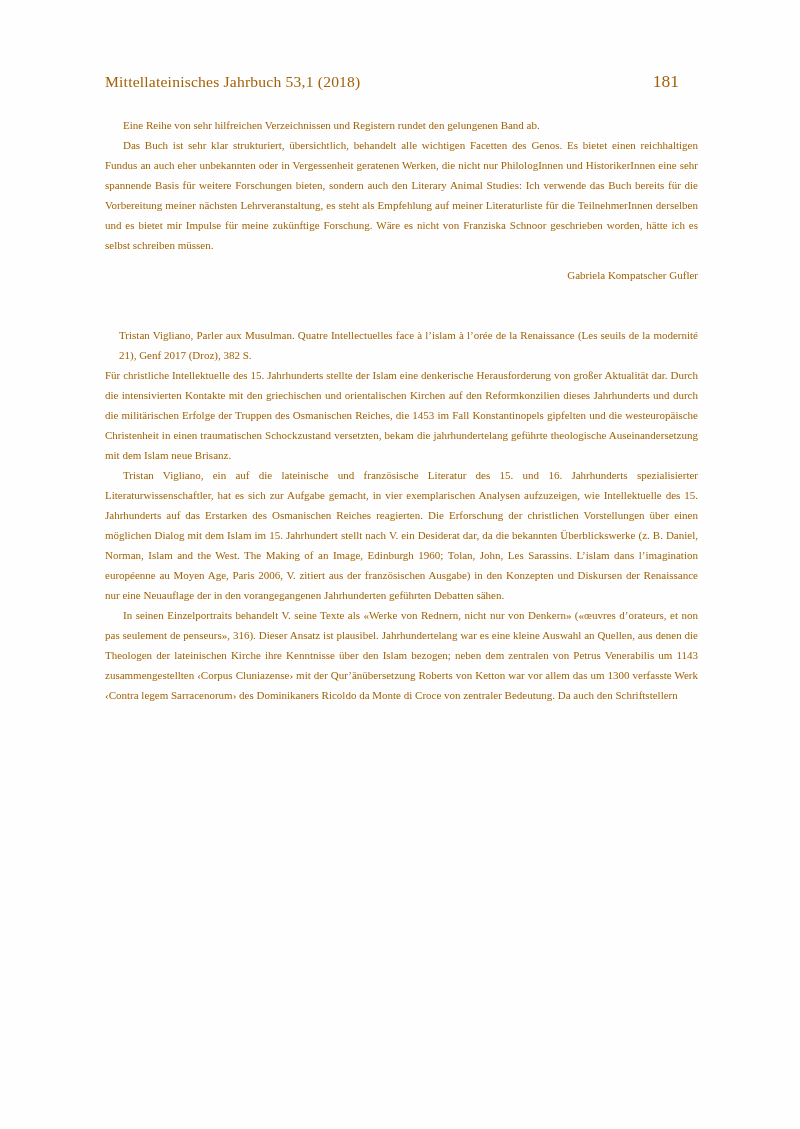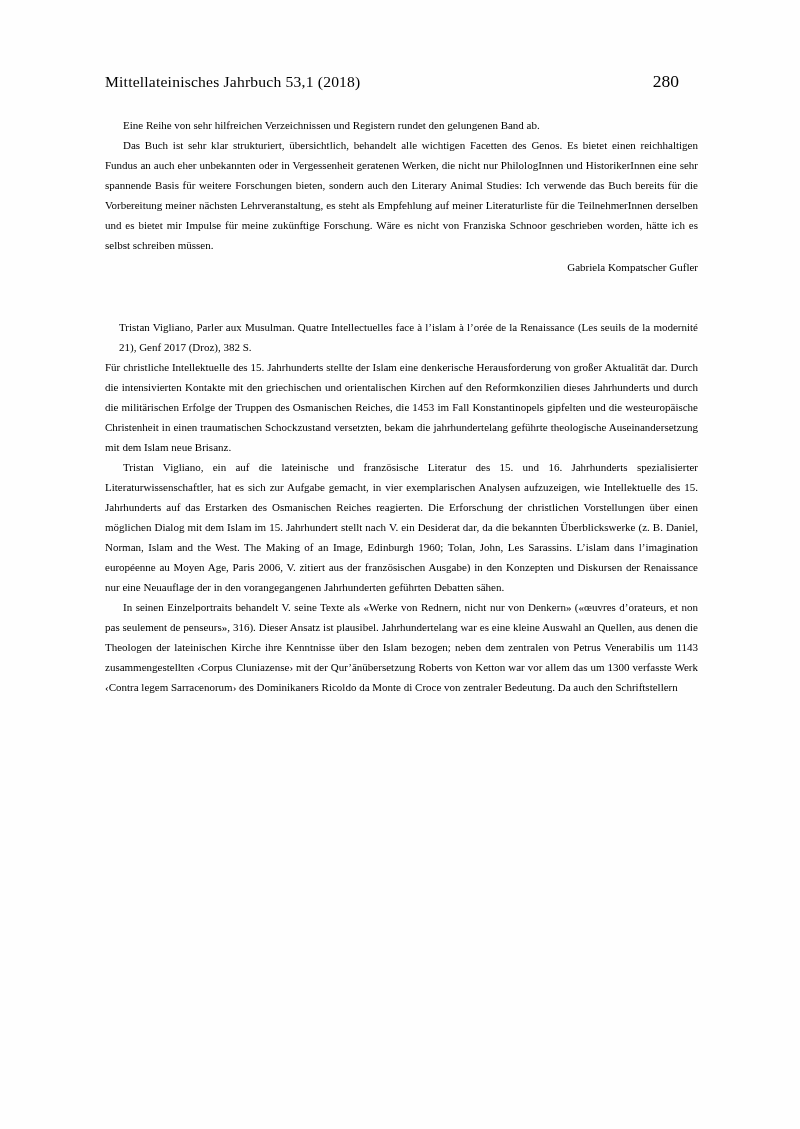--- a/index.html
+++ b/index.html
@@ -7,21 +7,21 @@
     padding: 0;
     background: #ffffff;
   }
   .page {
     position: relative;
     width: 800px;
     height: 1129px;
     background: #fefefe;
     overflow: hidden;
     font-family: "Liberation Serif", serif;
-    color: #000000;
+    color: #a16207;
   }
   .text-col {
     position: absolute;
     left: 105px;
     width: 593px;
     top: 71px;
   }
   .running-head {
     display: flex;
     justify-content: space-between;
@@ -43,40 +43,40 @@
     line-height: 20px;
     text-align: justify;
     hyphens: auto;
     -webkit-hyphens: auto;
   }
   p.indent { text-indent: 18px; }
   p.noindent { text-indent: 0; }
   .signature {
     text-align: right;
     text-indent: 0;
-    margin-top: 2px;
+    margin-top: 10px;
   }
   .citation {
     margin-top: 40px;
     margin-left: 14px;
     text-indent: 0;
     hyphens: manual;
   }
   .review-body {
   }
 </style>
 </head>
 <body>
 
 <div class="page">
   <div class="text-col">
 
     <div class="running-head">
       <span class="journal">Mittellateinisches Jahrbuch 53,1 (2018)</span>
-      <span class="pagenum">280</span>
+      <span class="pagenum">181</span>
     </div>
 
     <section>
       <p class="indent">Eine Reihe von sehr hilfreichen Verzeichnissen und Registern rundet den gelungenen Band ab.</p>
       <p class="indent">Das Buch ist sehr klar strukturiert, übersichtlich, behandelt alle wichtigen Facetten des Genos. Es bietet einen reichhaltigen Fundus an auch eher unbekannten oder in Vergessenheit geratenen Werken, die nicht nur PhilologInnen und HistorikerInnen eine sehr spannende Basis für weitere Forschungen bieten, sondern auch den Literary Animal Studies: Ich verwende das Buch bereits für die Vorbereitung meiner nächsten Lehrveranstaltung, es steht als Empfehlung auf meiner Literaturliste für die TeilnehmerInnen derselben und es bietet mir Impulse für meine zukünftige Forschung. Wäre es nicht von Franziska Schnoor geschrieben worden, hätte ich es selbst schreiben müssen.</p>
       <p class="signature">Gabriela Kompatscher Gufler</p>
     </section>
 
     <section>
       <p class="citation">Tristan Vigliano, Parler aux Musulman. Quatre Intellectuelles face à l’islam à l’orée de la Renaissance (Les seuils de la modernité 21), Genf 2017 (Droz), 382 S.</p>

